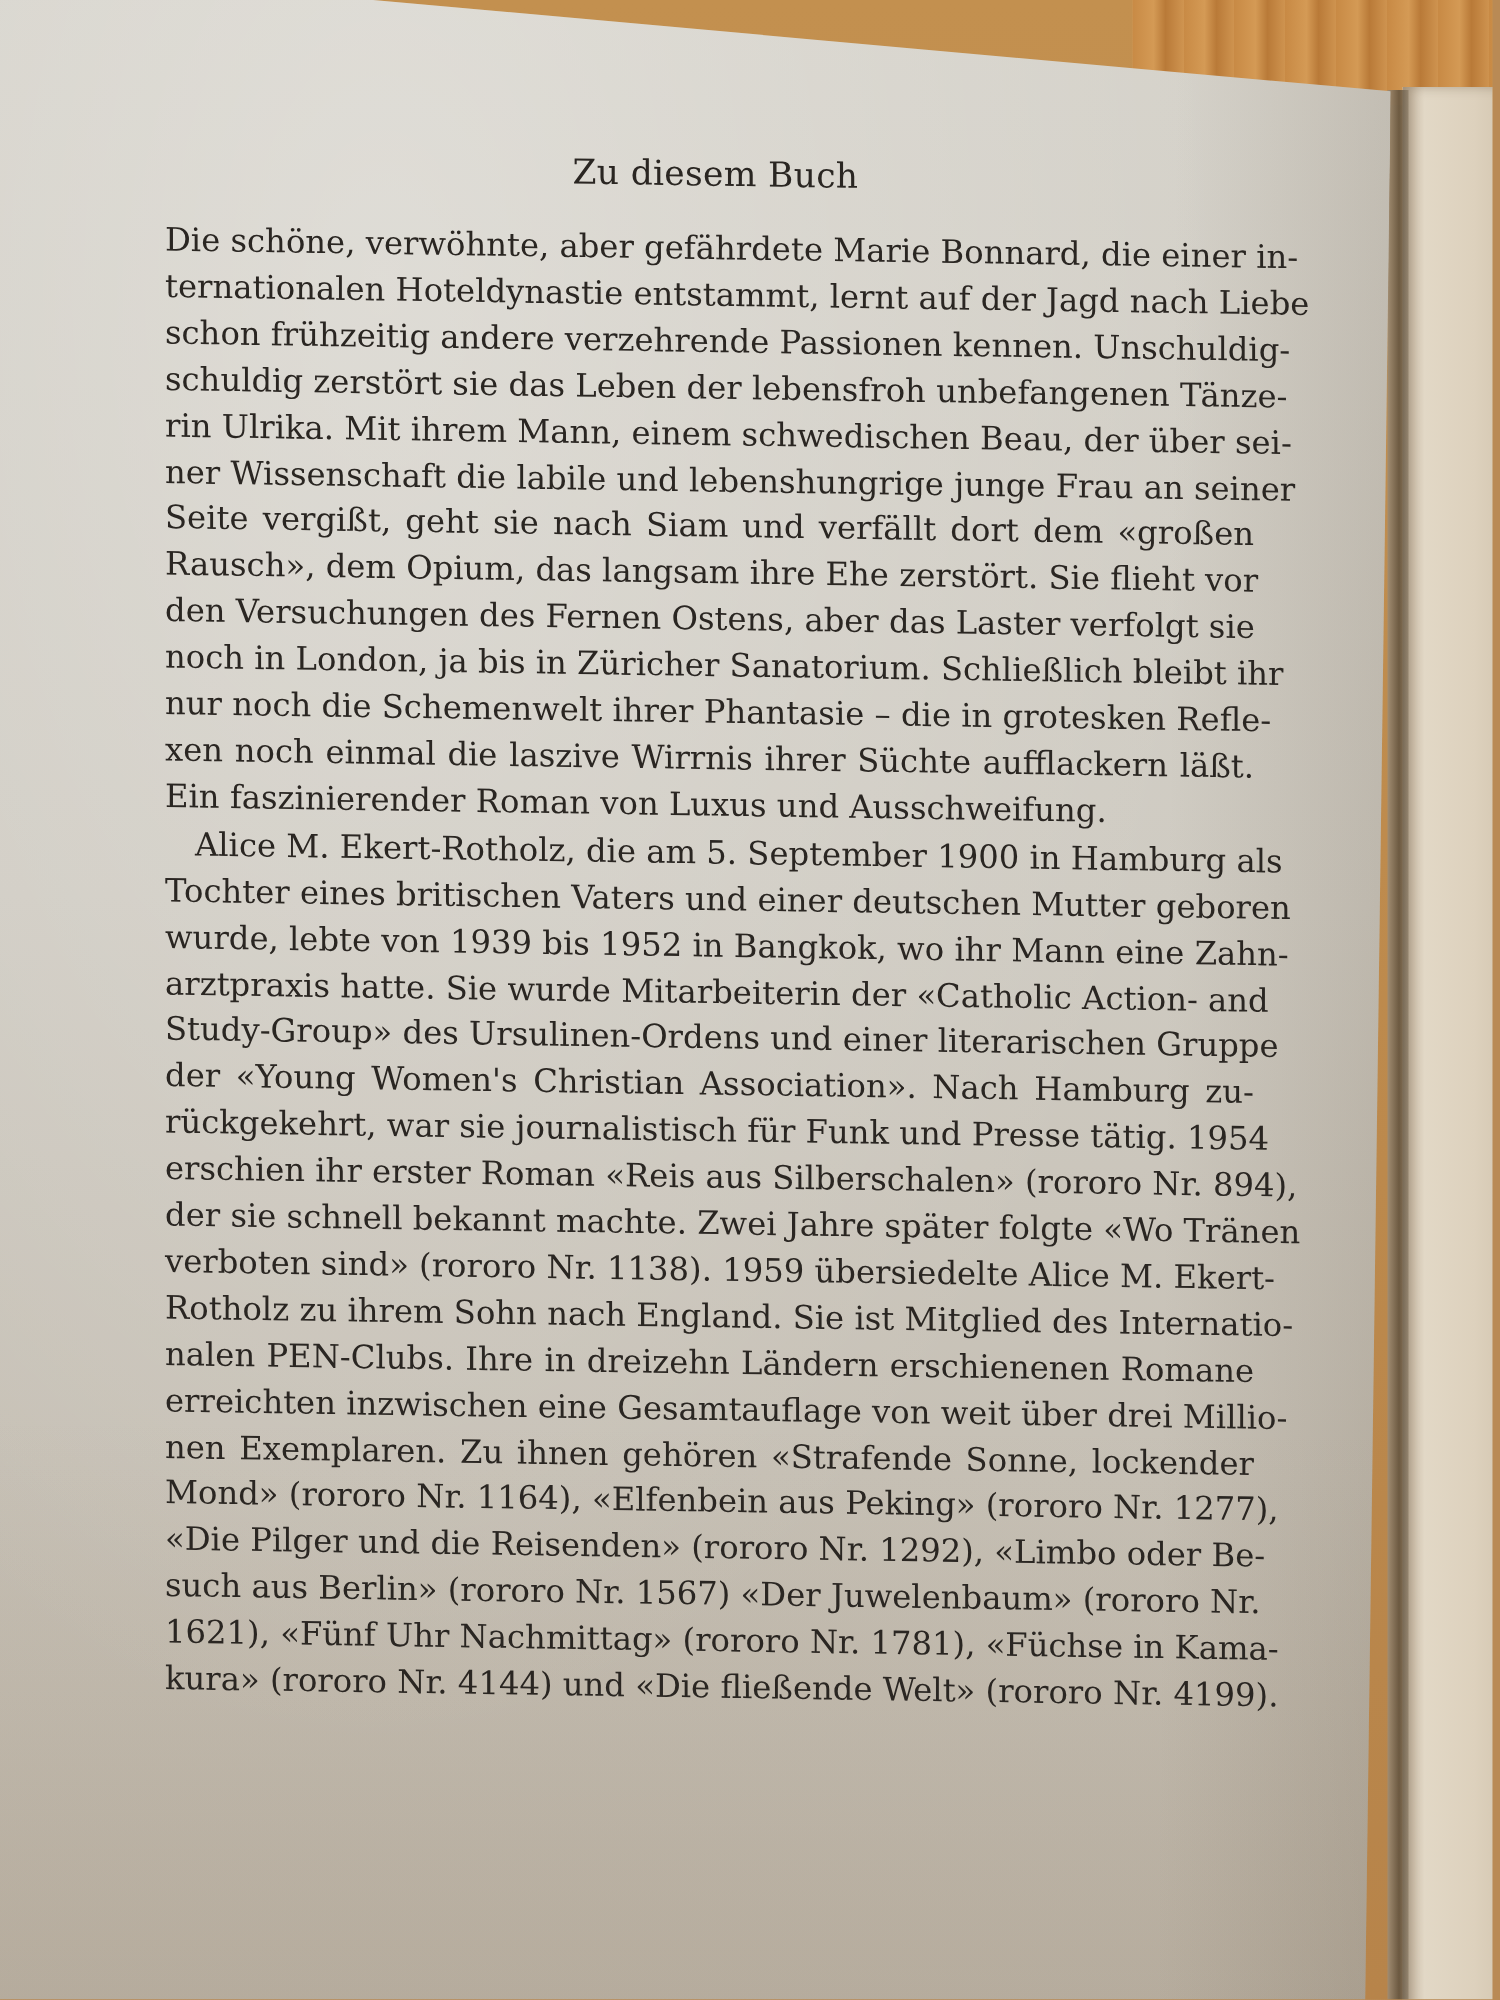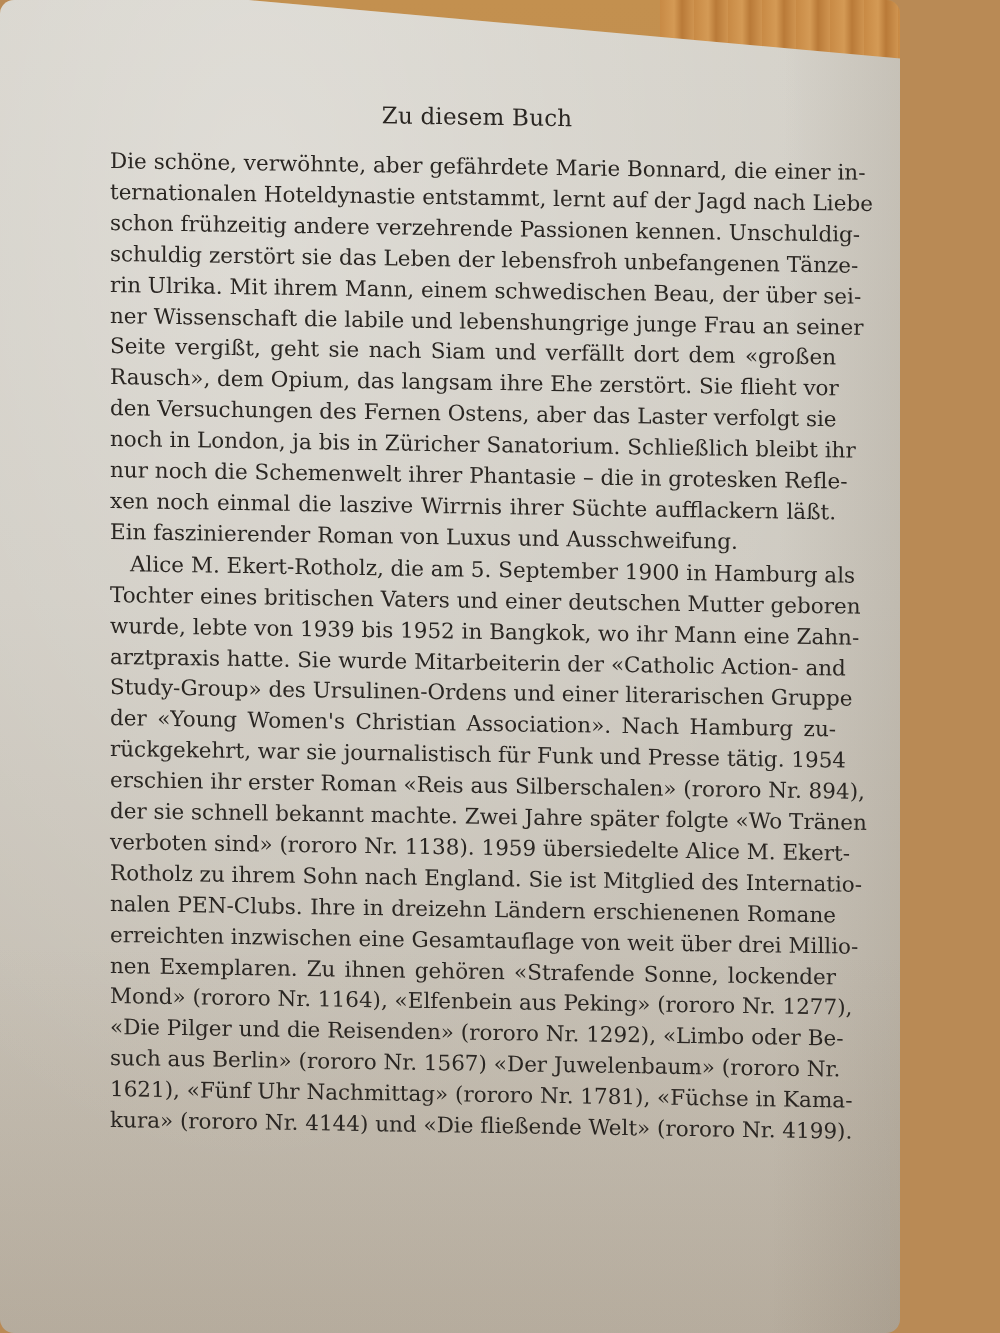--- a/index.html
+++ b/index.html
@@ -5,25 +5,24 @@
     html, body {
       margin: 0;
       padding: 0;
       width: 1000px;
       height: 1333px;
       overflow: hidden;
       background: #b98a55;
     }
     .scene {
       position: relative;
-      width: 900px;
+      width: 995px;
       height: 1333px;
       overflow: hidden;
       background: linear-gradient(180deg, #c3904f 0%, #b7844a 100%);
-      border-radius: 14px;
     }
     
     .wood {
       position: absolute;
       right: 0;
       top: 0;
       width: 240px;
       height: 70px;
       background: repeating-linear-gradient(90deg, #c88a45 0px, #d49a55 14px, #b97a38 22px, #cf9450 34px);
     }

